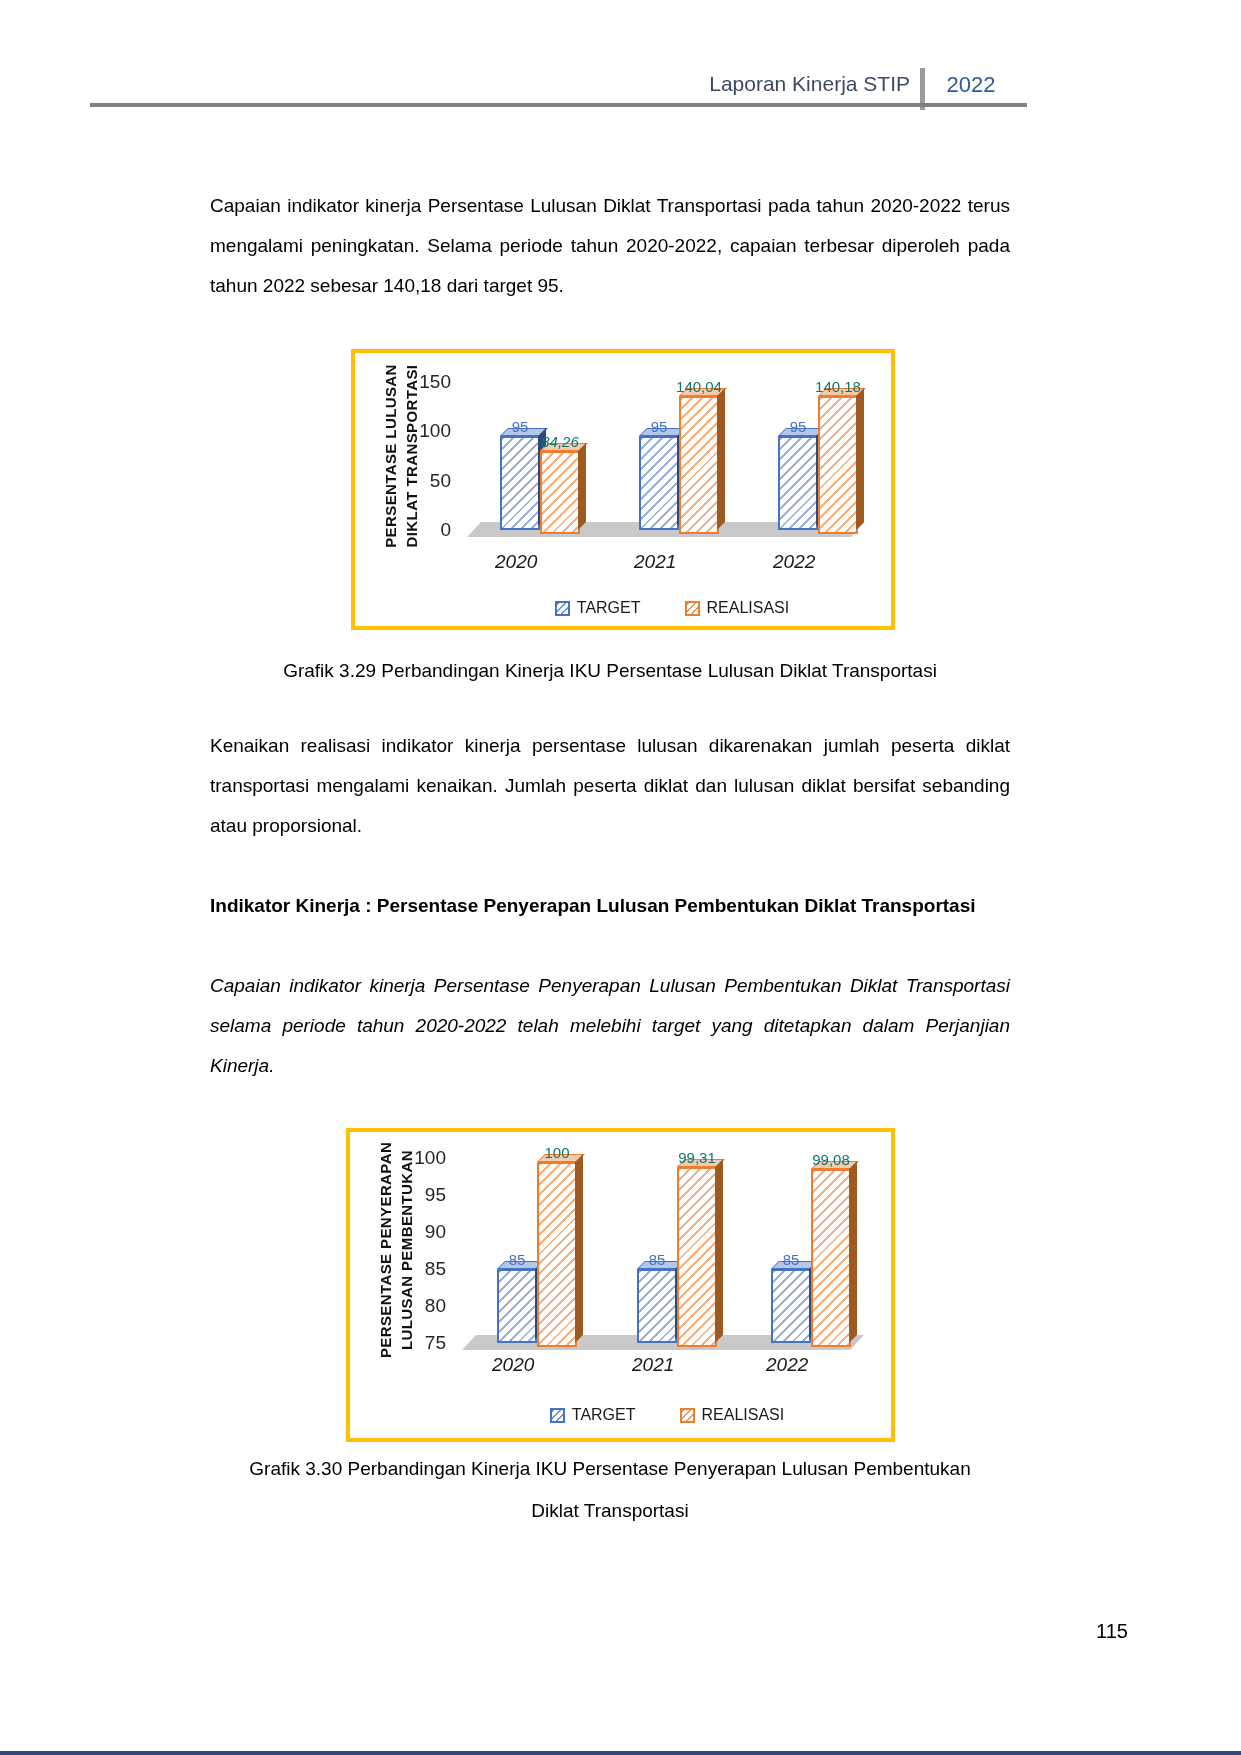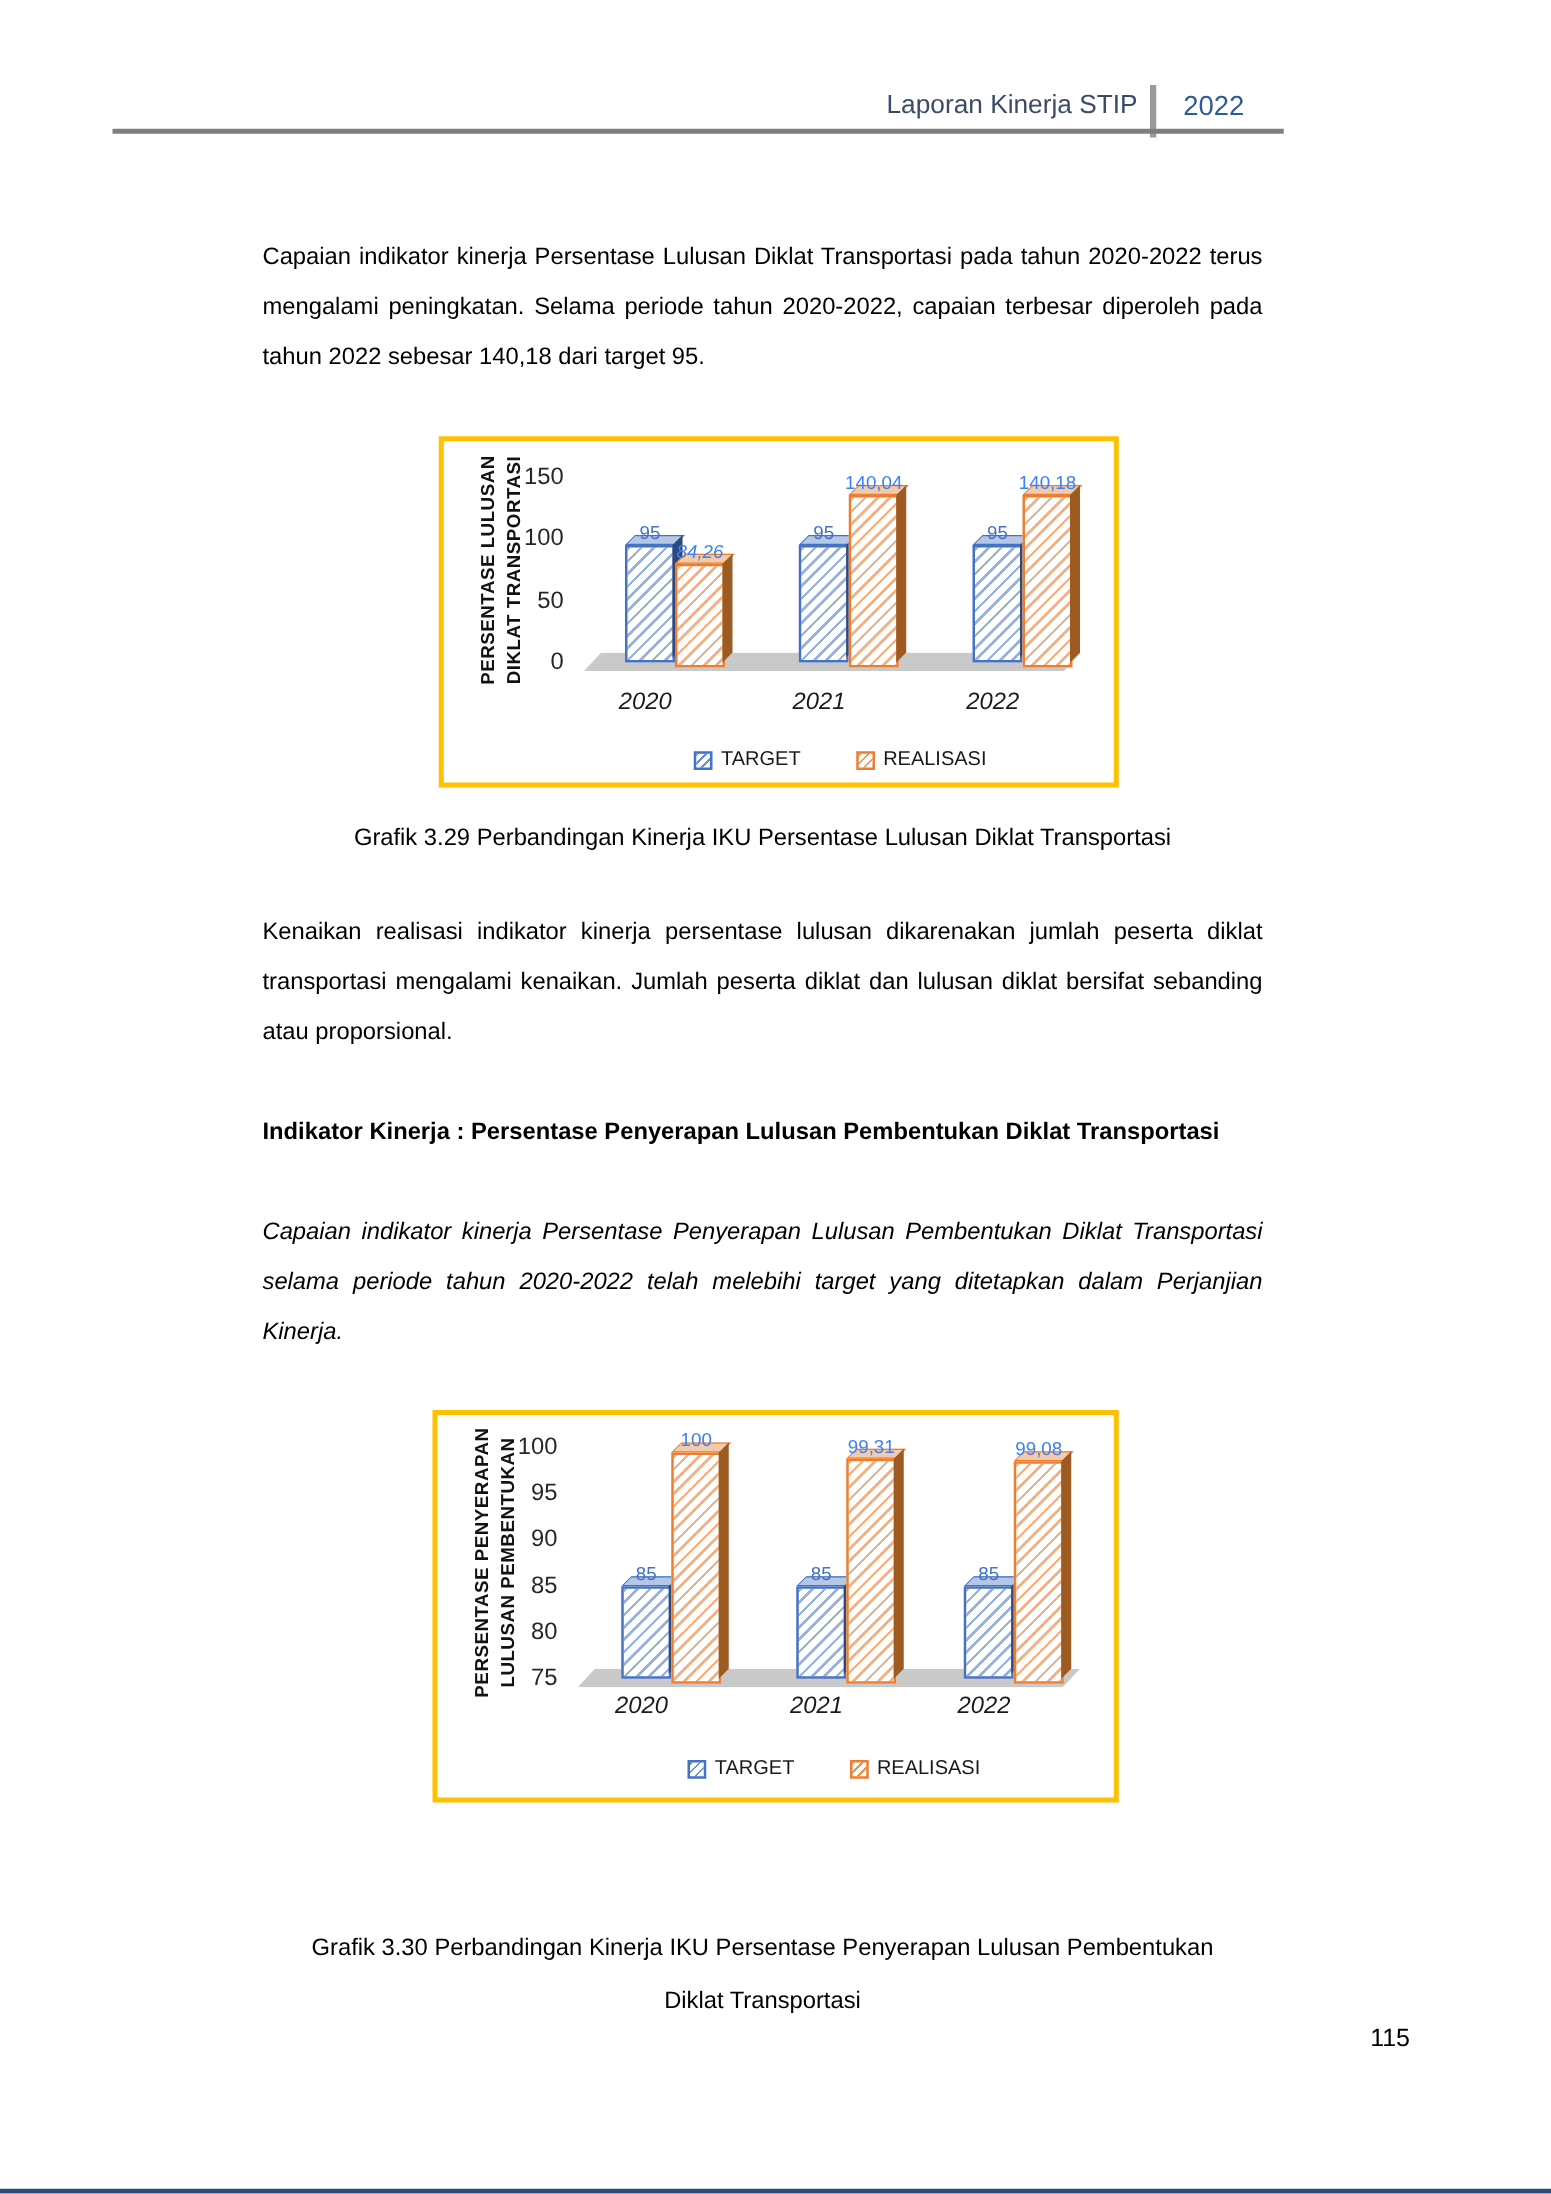--- a/index.html
+++ b/index.html
@@ -54,21 +54,21 @@
   .bar.target    .face-top { background:#B4C7E7; border:1px solid #4472C4; }
   .bar.realisasi .face-top { background:#F4CBAA; border:1px solid #ED7D31; }
   .face-side { position:absolute; left:100%; top:-2px; width:8px; height:100%;
     transform:skewY(-45deg); transform-origin:0 0; }
   .bar.target    .face-side { background:#30497B; }
   .bar.realisasi .face-side { background:#9E5B21; }
 
   .bar-label { position:absolute; width:80px; text-align:center; font-size:15px;
     line-height:17px; z-index:5; white-space:nowrap; }
   .lab-target    { color:#4472C4; }
-  .lab-realisasi { color:#3b82f6; }
+  .lab-realisasi { color:#0f766e; }
 
   .chart-cat { position:absolute; width:90px; text-align:left; font-size:19px;
     color:#1a1a1a; z-index:4;font-style:italic; }
 
   .chart-legend { position:absolute; display:flex; justify-content:center;
     align-items:center; gap:44px; z-index:4; }
   .legend-item { display:flex; align-items:center; gap:7px; font-size:16px; color:#1a1a1a; }
   .legend-swatch { width:15px; height:15px; display:inline-block; background-color:#fff; }
   .sw-target { border:2px solid #4472C4;
     background-image:repeating-linear-gradient(135deg, rgba(68,114,196,.8) 0 1.5px, transparent 1.5px 5px); }
@@ -201,21 +201,21 @@
           <div class="legend-swatch sw-target"></div>
           <div class="legend-text">TARGET</div>
         </div>
         <div class="legend-item">
           <div class="legend-swatch sw-realisasi"></div>
           <div class="legend-text">REALISASI</div>
         </div>
       </div>
     </div>
 
-  <div class="abs caption2" style="top:1538px;">
+  <div class="abs caption2" style="top:1448px;">
     <div>Grafik 3.30 Perbandingan Kinerja IKU Persentase Penyerapan Lulusan Pembentukan</div>
     <div>Diklat Transportasi</div>
   </div>
 
   <div class="abs page-num">115</div>
   <div class="abs bottom-line"></div>
 
 </div>
 
 </body></html>

